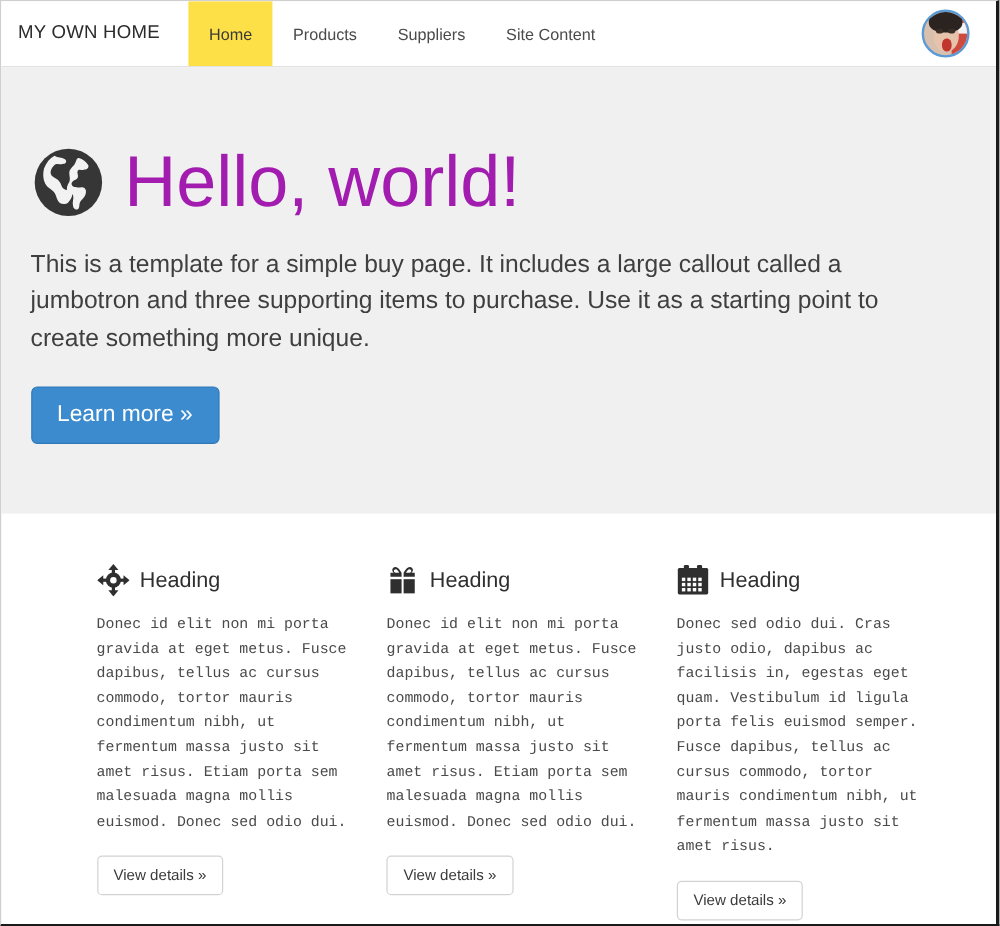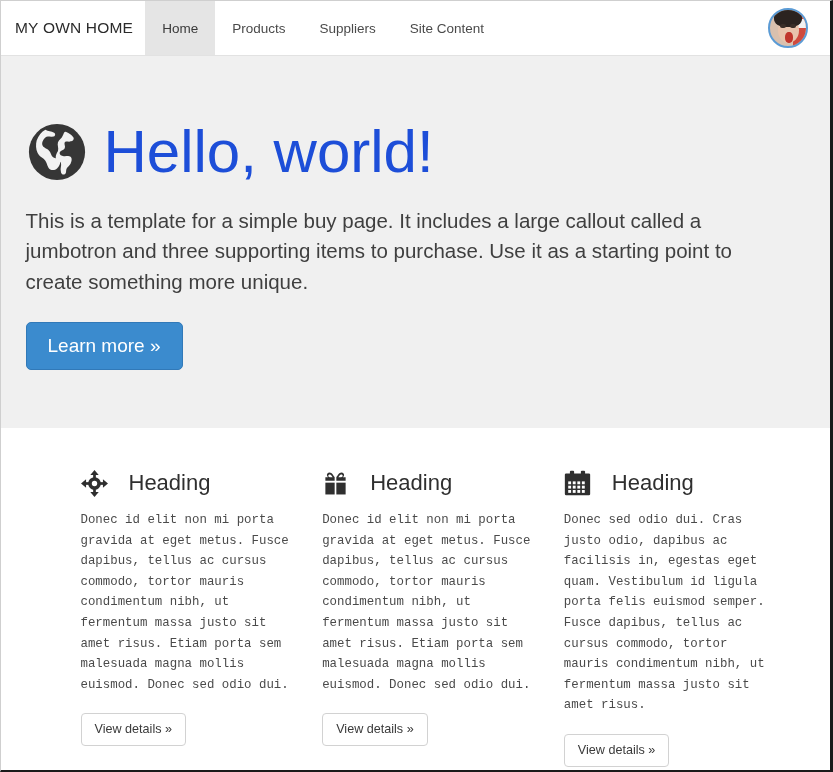--- a/index.html
+++ b/index.html
@@ -23,40 +23,41 @@
 
   
   .navbar {
     position: relative;
     height: 55px;
     background: #ffffff;
     border-bottom: 1px solid #e2e2e2;
     display: flex;
     align-items: stretch;
     padding-left: 14px;
+    gap: 12px;
   }
   .brand {
     display: flex; align-items: center;
     font-size: 15.5px;
     color: #2b2b2b;
     letter-spacing: 0.2px;
     padding: 0 12px 0 0;
     text-decoration: none;
     white-space: nowrap;
   }
   .nav-items { display: flex; align-items: stretch; }
   .nav-item {
     display: flex; align-items: center;
     padding: 0 17px;
     font-size: 13.5px;
     color: #4a4a4a;
     text-decoration: none;
     white-space: nowrap;
   }
-  .nav-item.active { background: #e5e5e5; color: #3a3a3a; }
+  .nav-item.active { background: #fde047; color: #3a3a3a; }
   .avatar-wrap {
     position: absolute;
     right: 22px; top: 7px;
     width: 40px; height: 40px;
   }
   .avatar {
     width: 40px; height: 40px;
     border-radius: 50%;
     border: 2px solid #5b9bd5;
     overflow: hidden;
@@ -104,21 +105,21 @@
     background: #f0f0f0;
     padding: 63px 0 58px 0;
     height: 372px;
   }
   .container { width: 780px; margin: 0 auto; padding: 0 0 0 55px; }
   .jumbo-inner { padding-left: 0; }
   .hero-title {
     margin: 0 0 21px 0;
     font-size: 60px;
     font-weight: normal;
-    color: #1d4ed8;
+    color: #a21caf;
     line-height: 1.1;
     display: flex;
     align-items: center;
     gap: 16px;
   }
   .globe-icon { display: inline-block; width: 62px; height: 62px; flex: none; }
   .hero-lead {
     margin: 12px 0 25px 0;
     font-size: 20.5px;
     line-height: 1.48;
@@ -140,27 +141,27 @@
   }
 
   
   .features {
     display: flex;
     padding: 42px 0 0 0;
   }
   .feat-col { width: 250px; padding-right: 32px; }
   .feat-head {
     margin: 0 0 13px 0;
-    font-size: 22px;
+    font-size: 18px;
     font-weight: normal;
     color: #2f2f2f;
     line-height: 1.1;
     display: flex;
     align-items: center;
-    gap: 21px;
+    gap: 9px;
   }
   .feat-icon { display: inline-block; width: 27px; height: 27px; flex: none; }
   .feat-text {
     margin: 0 0 18px 0;
     font-size: 12.4px;
     line-height: 1.66;
     color: #4a4a4a;
     font-family: Liberation Mono, monospace;
   }
   .btn-default {

